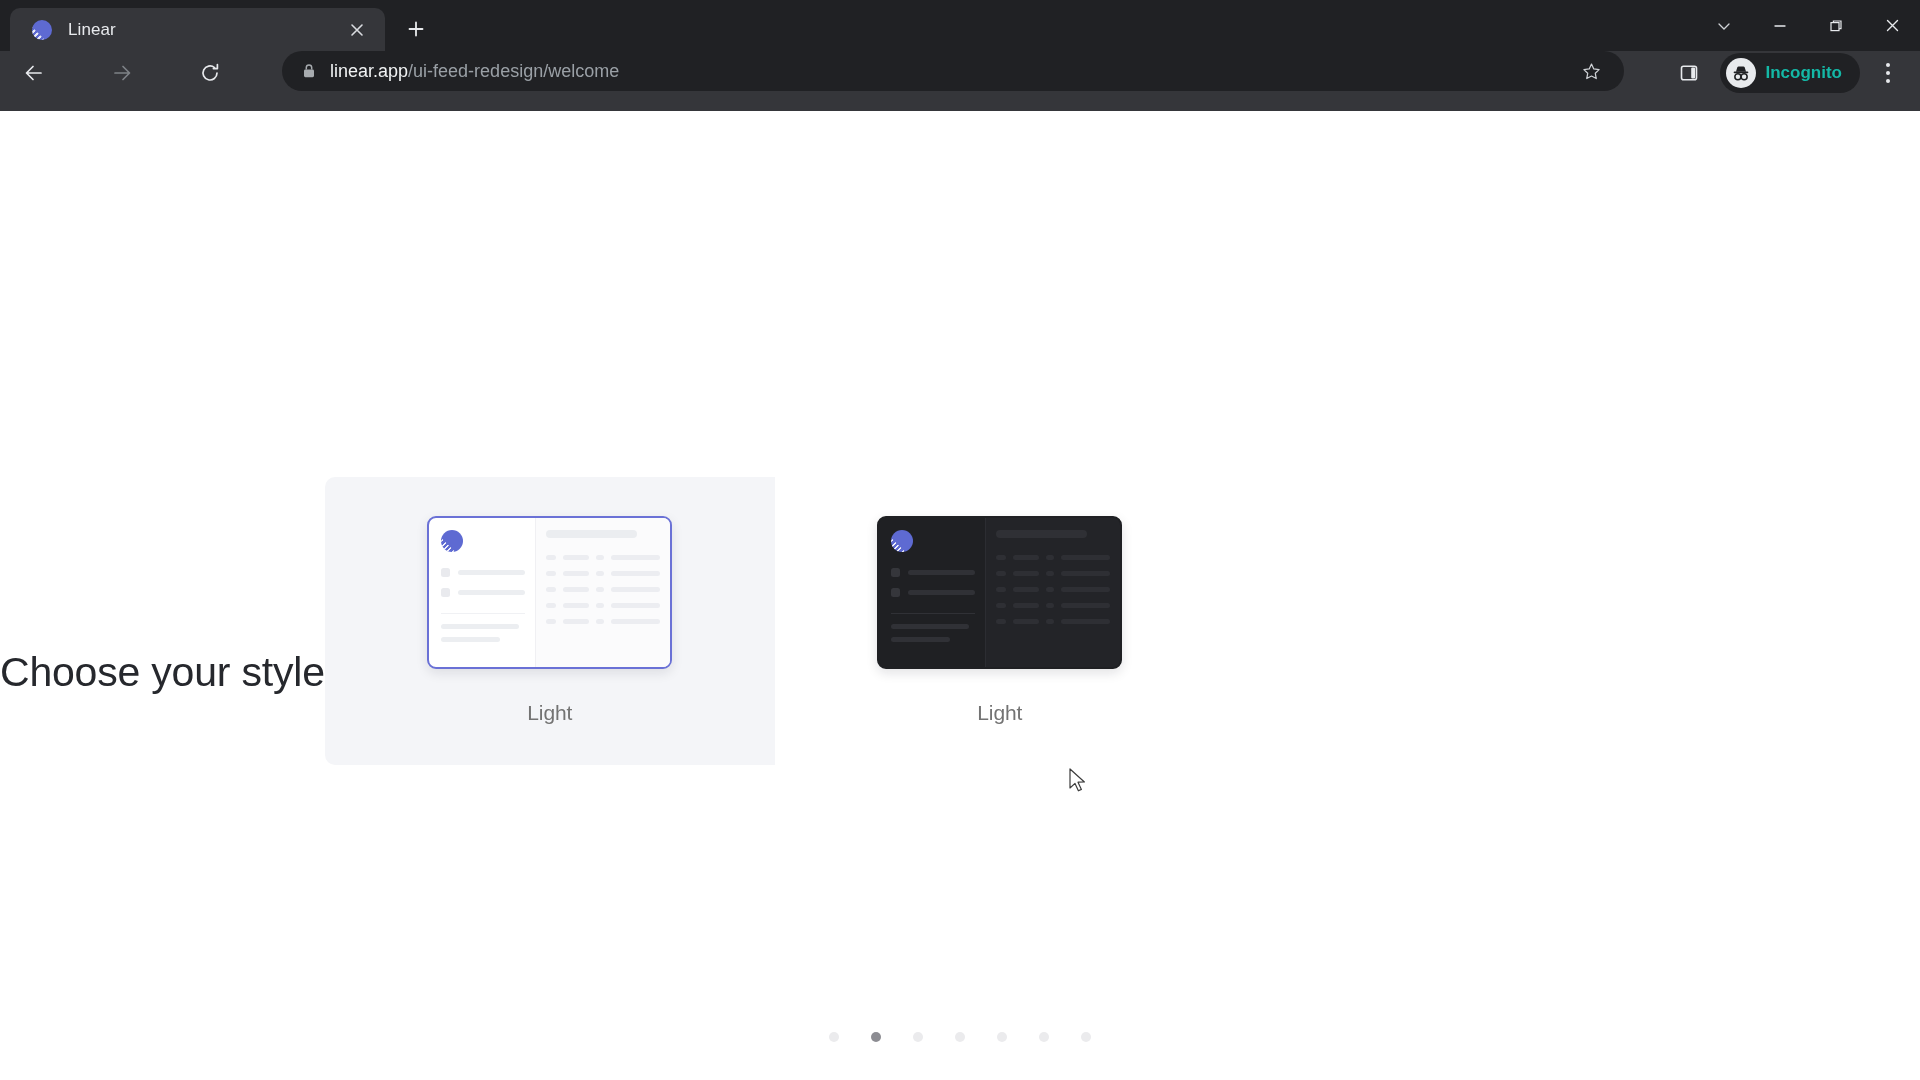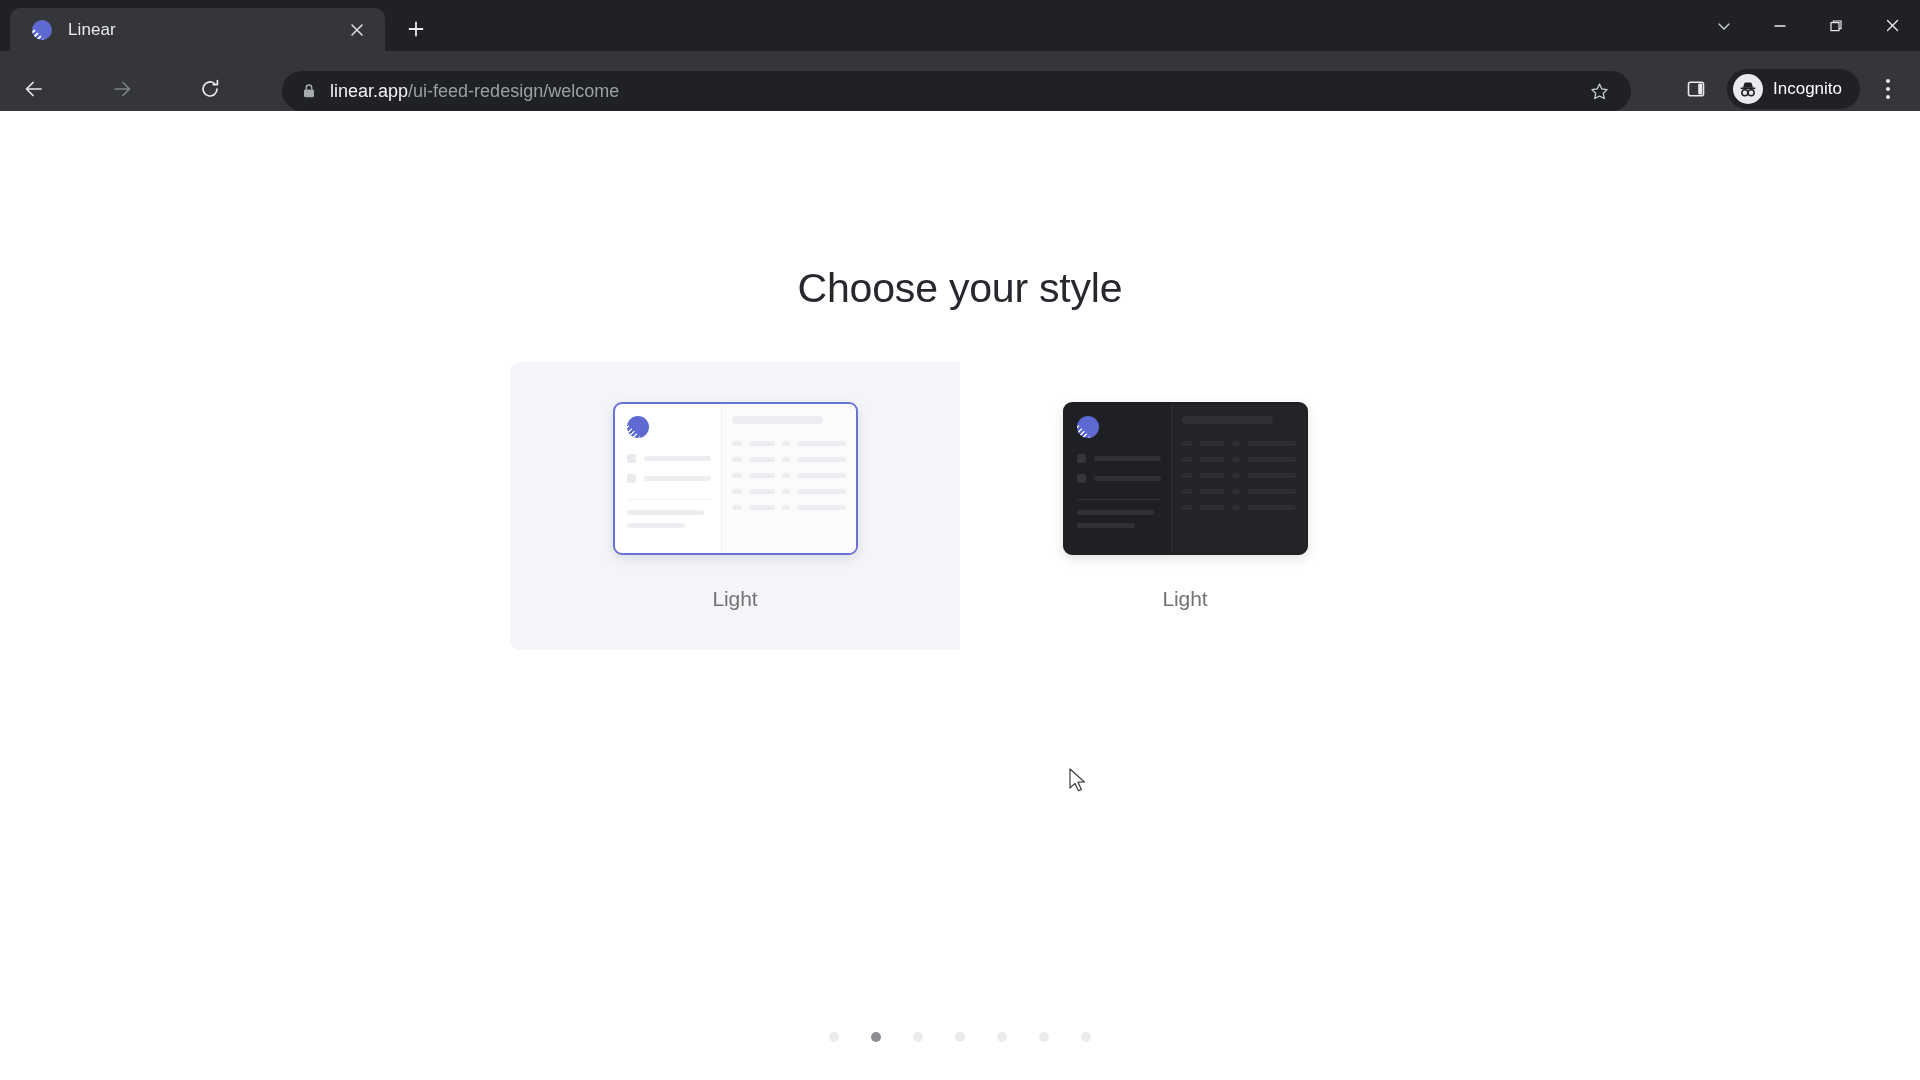--- a/index.html
+++ b/index.html
@@ -66,21 +66,21 @@
     position: absolute; right: 0; top: 0;
     height: 51px; display: flex; align-items: center;
   }
   .wc-btn {
     width: 56px; height: 51px;
     display: flex; align-items: center; justify-content: center;
   }
 
   .toolbar {
     height: 60px; background: #35363a;
-    display: flex; align-items: flex-end;
+    display: flex; align-items: flex-start;
     padding: 0 12px 0 8px;
     flex: 0 0 60px;
     gap: 36px;
   }
   .nav-btn {
     width: 44px; height: 44px; margin: 0 4px;
     display: flex; align-items: center; justify-content: center;
     border-radius: 50%;
   }
   .omnibox {
@@ -100,30 +100,30 @@
   .tb-right { display: flex; align-items: center; gap: 4px; }
   .panel-btn { width: 42px; height: 42px; display:flex; align-items:center; justify-content:center; border-radius:50%; }
   .incognito-pill {
     height: 40px; display: flex; align-items: center; gap: 10px;
     background: #202124; border-radius: 20px; padding: 0 18px 0 6px; margin-left: 6px;
   }
   .incognito-avatar {
     width: 30px; height: 30px; border-radius: 50%;
     background: #e8eaed; display:flex; align-items:center; justify-content:center;
   }
-  .incognito-label { color: #ffffff; font-size: 17px; }
+  .incognito-label { color: #14b8a6; font-size: 17px; font-weight: bold; }
   .menu-btn { width: 40px; height: 44px; display:flex; flex-direction:column; align-items:center; justify-content:center; gap:4px; margin-left:4px; }
   .menu-dot { width:4px; height:4px; border-radius:50%; background:#e8eaed; }
 
   
   .viewport {
     flex: 1;
     background: #ffffff;
     position: relative;
-    display: flex; flex-direction: column; align-items: center;
+    display: flex; flex-direction: row; align-items: center;
     overflow: hidden;
   }
 
   .page-title {
     margin-top: 154px;
     font-size: 41px;
     color: #26282d;
     font-weight: 400;
     letter-spacing: -0.2px;
   }

